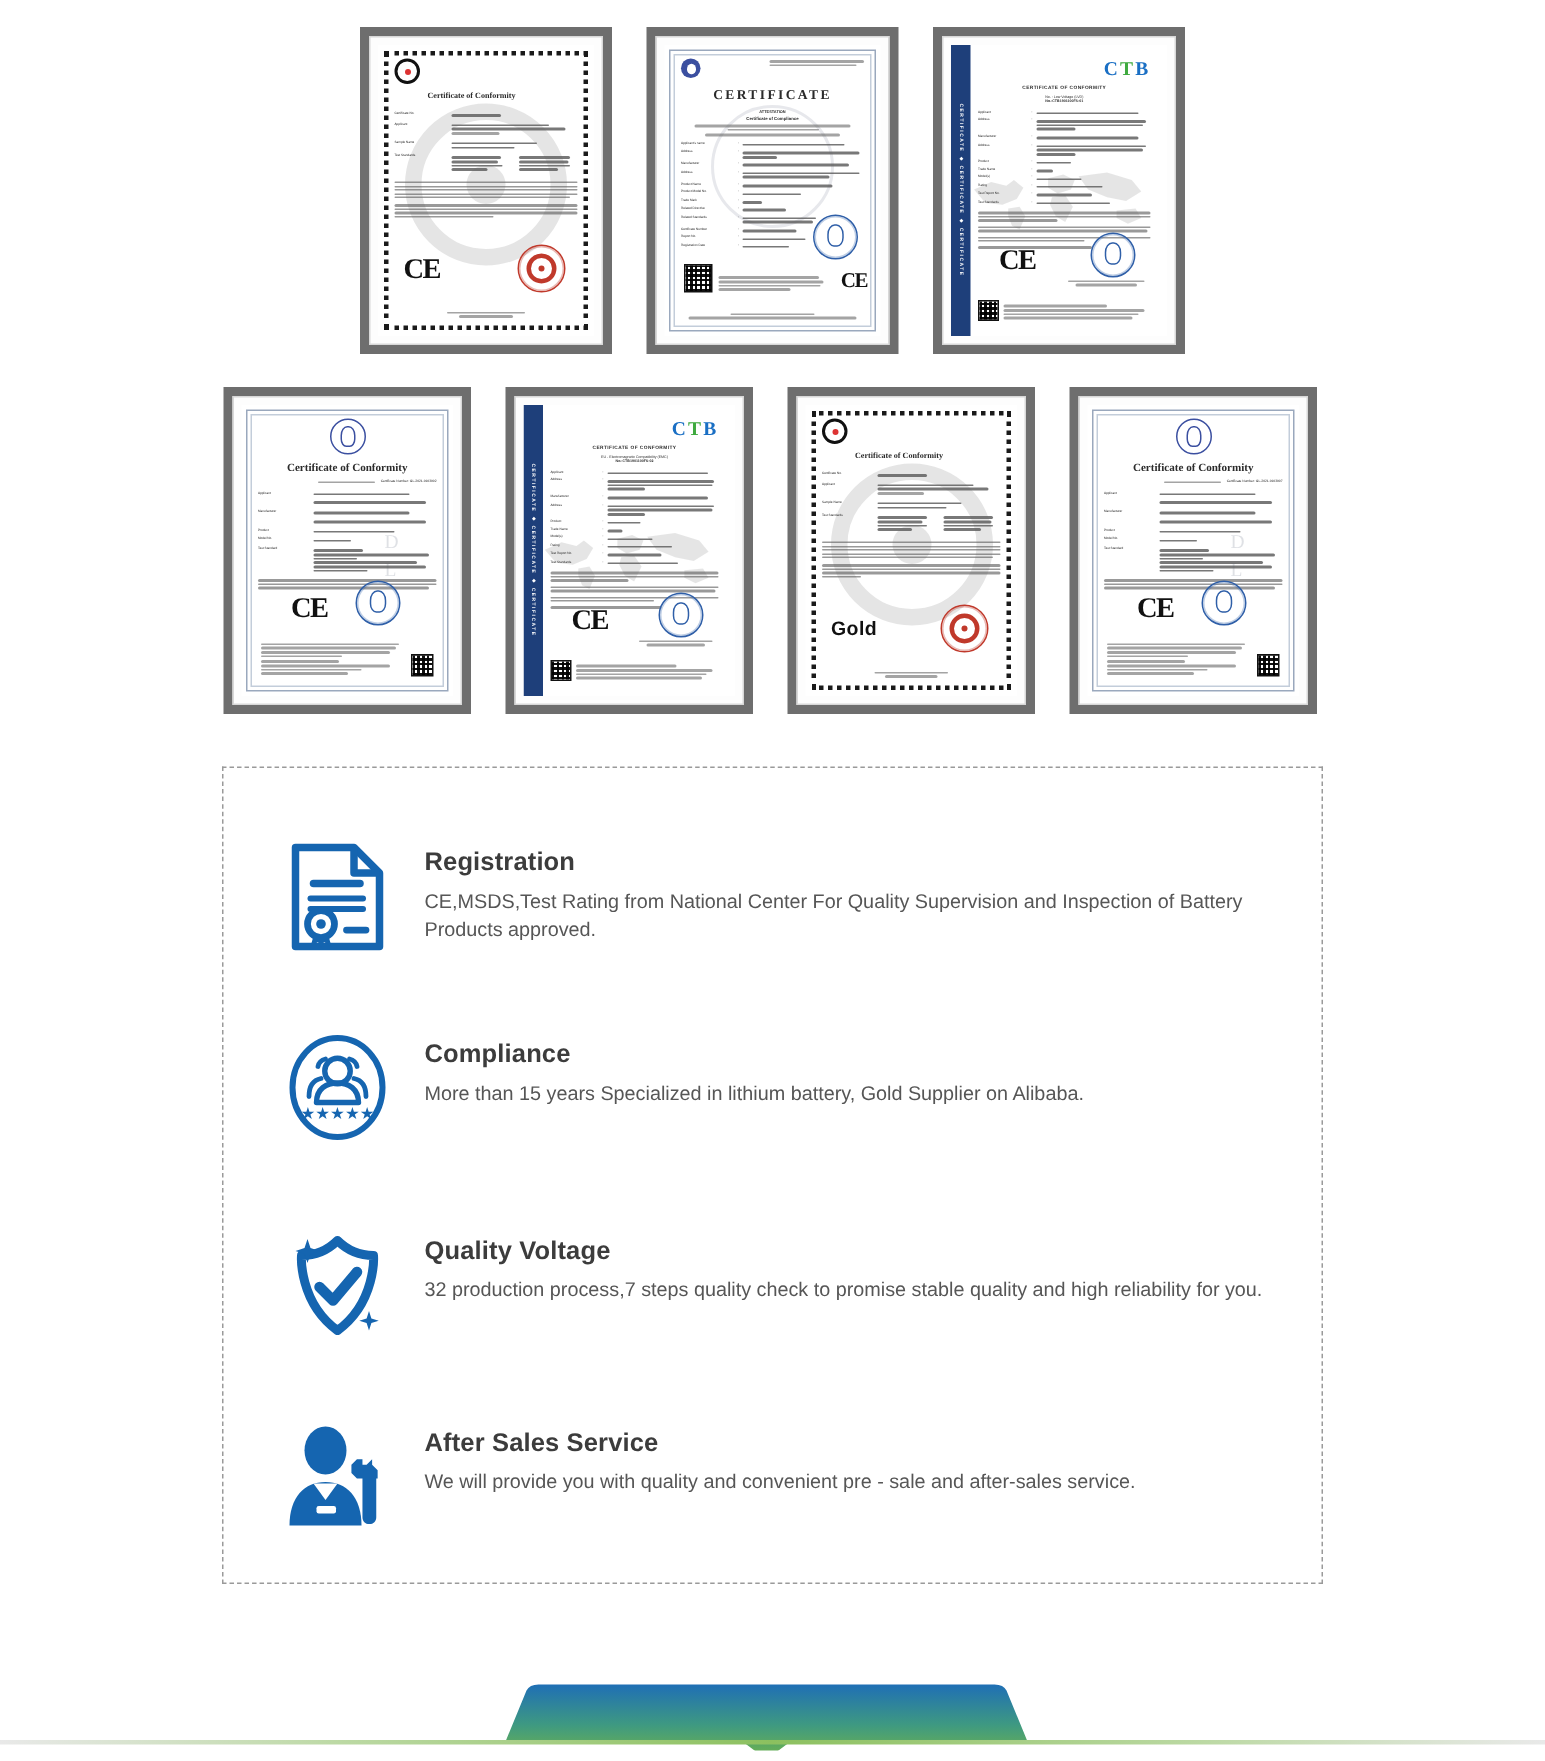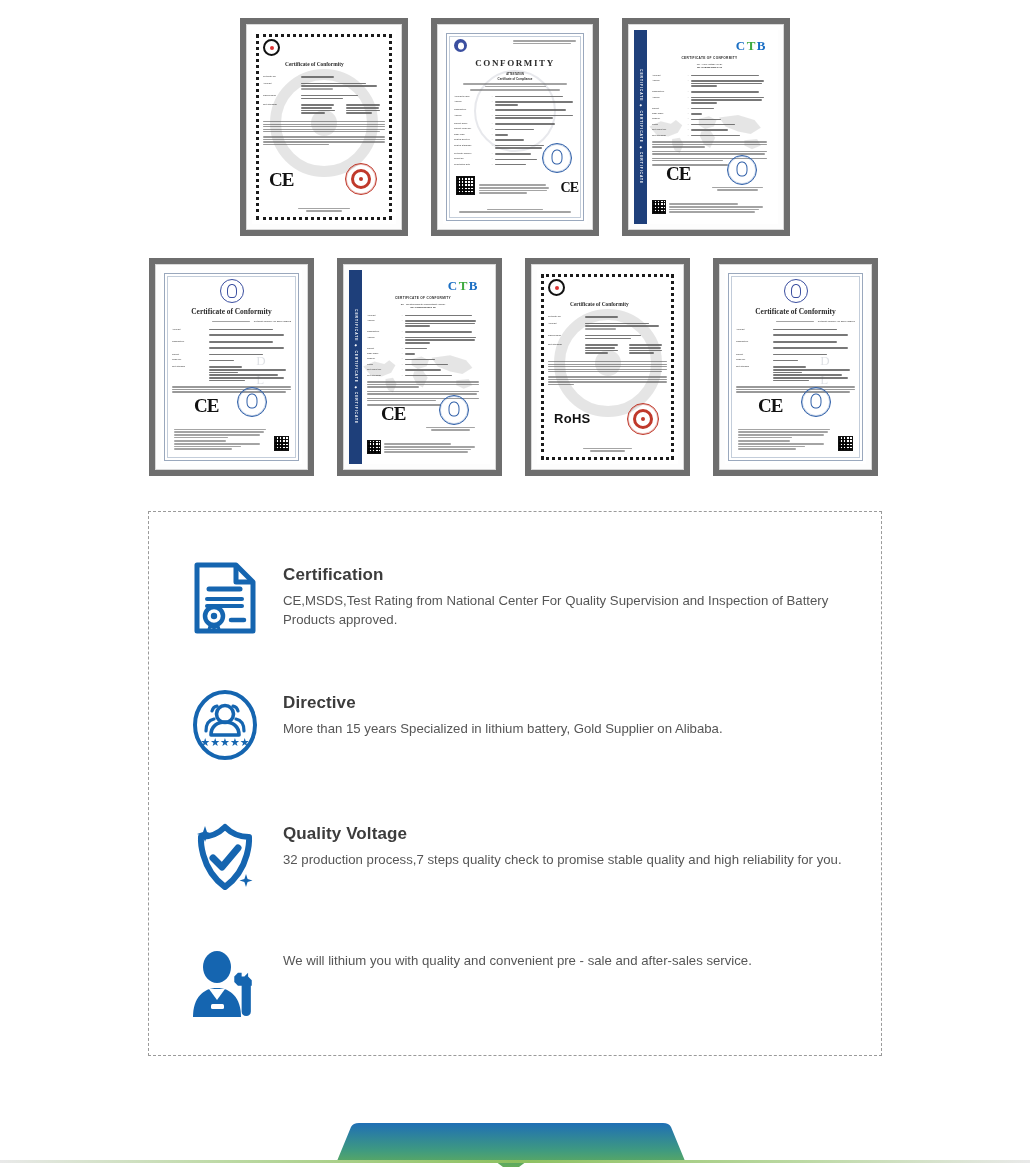--- a/index.html
+++ b/index.html
@@ -311,21 +311,21 @@
           <div class="frame-thin"></div>
           <div class="wm-seal-lg"></div>
           <div class="cert-body">
             <div style="display:flex;justify-content:space-between;align-items:flex-start">
               <div class="logo-round-blue"></div>
               <div style="width:52%">
                   <div class="blurline light" style="width:100%"></div>
                   <div class="blurline light" style="width:92%"></div>
                 </div>
             </div>
-            <div class="c-title-serif" style="font-size:9px;letter-spacing:1.6px;margin:5px 0 3px">CONFORMITY</div>
+            <div class="c-title-serif" style="font-size:9px;letter-spacing:1.6px;margin:5px 0 3px">CERTIFICATE</div>
             <div style="text-align:center;font-weight:bold;font-size:2.6px">ATTESTATION</div>
             <div style="text-align:center;font-weight:bold;font-size:2.9px;margin-bottom:2px">Certificate of Compliance</div>
             <div style="text-align:center">
                 <div class="blurline light" style="width:86%;margin:1px auto"></div>
                 <div class="blurline light" style="width:50%;margin:1px auto"></div>
                 <div class="blurline light" style="width:74%;margin:2px auto"></div>
               </div>
             <div class="c-rows" style="margin-top:4px">
               <div class="r">
                   <div class="k">Applicant's name</div>
@@ -826,21 +826,21 @@
               <div class="blurline" style="width:100%"></div>
                 <div class="blurline" style="width:100%"></div>
               <div class="blurline" style="width:100%"></div>
                 <div class="blurline" style="width:100%"></div>
               <div class="blurline" style="width:96%"></div>
               <div class="blurline" style="width:100%;margin-top:4px"></div>
                 <div class="blurline" style="width:100%"></div>
               <div class="blurline" style="width:100%"></div>
                 <div class="blurline" style="width:22%"></div>
             </div>
-            <div class="rohs-mark" style="position:absolute;left:6px;bottom:26px">RoHS</div>
+            <div class="rohs-mark" style="position:absolute;left:6px;bottom:26px">Gold</div>
             <div style="position:absolute;right:8px;bottom:20px" class="seal-red"></div>
             <div style="position:absolute;left:0;right:0;bottom:2px;text-align:center">
               <div class="blurline light" style="width:42%;margin:0 auto"></div>
               <div class="blurline light" style="width:30%;margin:1px auto"></div>
             </div>
           </div>
         </div>
       </div>
     </div>
 
@@ -942,42 +942,42 @@
         <line x1="17" y1="28" x2="48" y2="28" stroke="#1565b0" stroke-width="5" stroke-linecap="round"></line>
         <line x1="15" y1="38" x2="50" y2="38" stroke="#1565b0" stroke-width="4" stroke-linecap="round"></line>
         <line x1="15" y1="45" x2="50" y2="45" stroke="#1565b0" stroke-width="4" stroke-linecap="round"></line>
         <circle cx="22" cy="55" r="9" stroke="#1565b0" stroke-width="4.5"></circle>
         <circle cx="22" cy="55" r="3.2" fill="#1565b0"></circle>
         <path d="M17 63 L15 70 L20 67 L22 71 L24 67 L29 70 L27 63" fill="#1565b0"></path>
         <line x1="39" y1="59" x2="52" y2="59" stroke="#1565b0" stroke-width="4.5" stroke-linecap="round"></line>
       </svg>
     </div>
     <div class="feature-text">
-      <div class="feature-title">Certification</div>
+      <div class="feature-title">Registration</div>
       <div class="feature-desc">CE,MSDS,Test Rating from National Center For Quality Supervision and Inspection of Battery Products approved.</div>
     </div>
   </div>
 
   <div class="feature" style="top:177px">
     <div class="feature-icon">
       <svg width="70" height="72" viewBox="0 0 70 72" fill="none">
         <ellipse cx="35" cy="36" rx="30" ry="33" stroke="#1565b0" stroke-width="4"></ellipse>
         <circle cx="35" cy="25" r="8.5" stroke="#1565b0" stroke-width="3.6"></circle>
         <path d="M21 46 C21 37 27.5 33 35 33 C42.5 33 49 37 49 46 Z" stroke="#1565b0" stroke-width="3.6" stroke-linejoin="round"></path>
         <path d="M22 22 A6.5 6.5 0 0 1 27 17" stroke="#1565b0" stroke-width="3.2" stroke-linecap="round"></path>
         <path d="M16 42 C16 35 19 31 24 30" stroke="#1565b0" stroke-width="3.2" stroke-linecap="round"></path>
         <path d="M48 22 A6.5 6.5 0 0 0 43 17" stroke="#1565b0" stroke-width="3.2" stroke-linecap="round"></path>
         <path d="M54 42 C54 35 51 31 46 30" stroke="#1565b0" stroke-width="3.2" stroke-linecap="round"></path>
         <g fill="#1565b0">
           <text x="35" y="57" font-size="11" text-anchor="middle" font-family="DejaVu Sans, sans-serif">★★★★★</text>
         </g>
       </svg>
     </div>
     <div class="feature-text">
-      <div class="feature-title">Directive</div>
+      <div class="feature-title">Compliance</div>
       <div class="feature-desc">More than 15 years Specialized in lithium battery, Gold Supplier on Alibaba.</div>
     </div>
   </div>
 
   <div class="feature" style="top:308px">
     <div class="feature-icon">
       <svg width="72" height="74" viewBox="0 0 72 74" fill="none">
         <path d="M36 7 C29 14 20 17 12 17 C12 17 10 48 36 67 C62 48 60 17 60 17 C52 17 43 14 36 7 Z" stroke="#1565b0" stroke-width="6" stroke-linejoin="round"></path>
         <path d="M24 38 L33 47 L49 28" stroke="#1565b0" stroke-width="7" stroke-linecap="round" stroke-linejoin="round"></path>
         <path d="M16 6 L18 12 L24 14 L18 16 L16 22 L14 16 L8 14 L14 12 Z" fill="#1565b0"></path>
@@ -994,21 +994,22 @@
     <div class="feature-icon">
       <svg width="72" height="74" viewBox="0 0 72 74" fill="none">
         <ellipse cx="28" cy="19" rx="14" ry="16" fill="#1565b0"></ellipse>
         <path d="M4 69 C4 50 14 40 28 40 C42 40 52 50 52 69 Z" fill="#1565b0"></path>
         <path d="M20 41 L28 52 L36 41" fill="#ffffff"></path>
         <rect x="22" y="56" width="13" height="5" rx="1.5" fill="#ffffff"></rect>
         <path d="M57 24 L53 28 L53 34 L57 38 L61 38 L61 66 C61 69 63 71 66 71 C69 71 71 69 71 66 L71 38 L72 38 L72 32 L68 28 L68 24 L64 28 L61 28 L61 24 Z" fill="#1565b0" transform="translate(-9,0) scale(0.92) translate(6,3)"></path>
       </svg>
     </div>
     <div class="feature-text">
-      <div class="feature-desc">We will lithium you with quality and convenient pre - sale and after-sales service.</div>
+      <div class="feature-title">After Sales Service</div>
+      <div class="feature-desc">We will provide you with quality and convenient pre - sale and after-sales service.</div>
     </div>
   </div>
 </div>
 
 <div class="project-banner">
   <svg width="348" height="46" viewBox="0 0 348 46">
     <defs>
       <linearGradient id="pg" x1="0" y1="0" x2="0" y2="1">
         <stop offset="0%" stop-color="#1f6fb5"></stop>
         <stop offset="55%" stop-color="#3f9a80"></stop>

